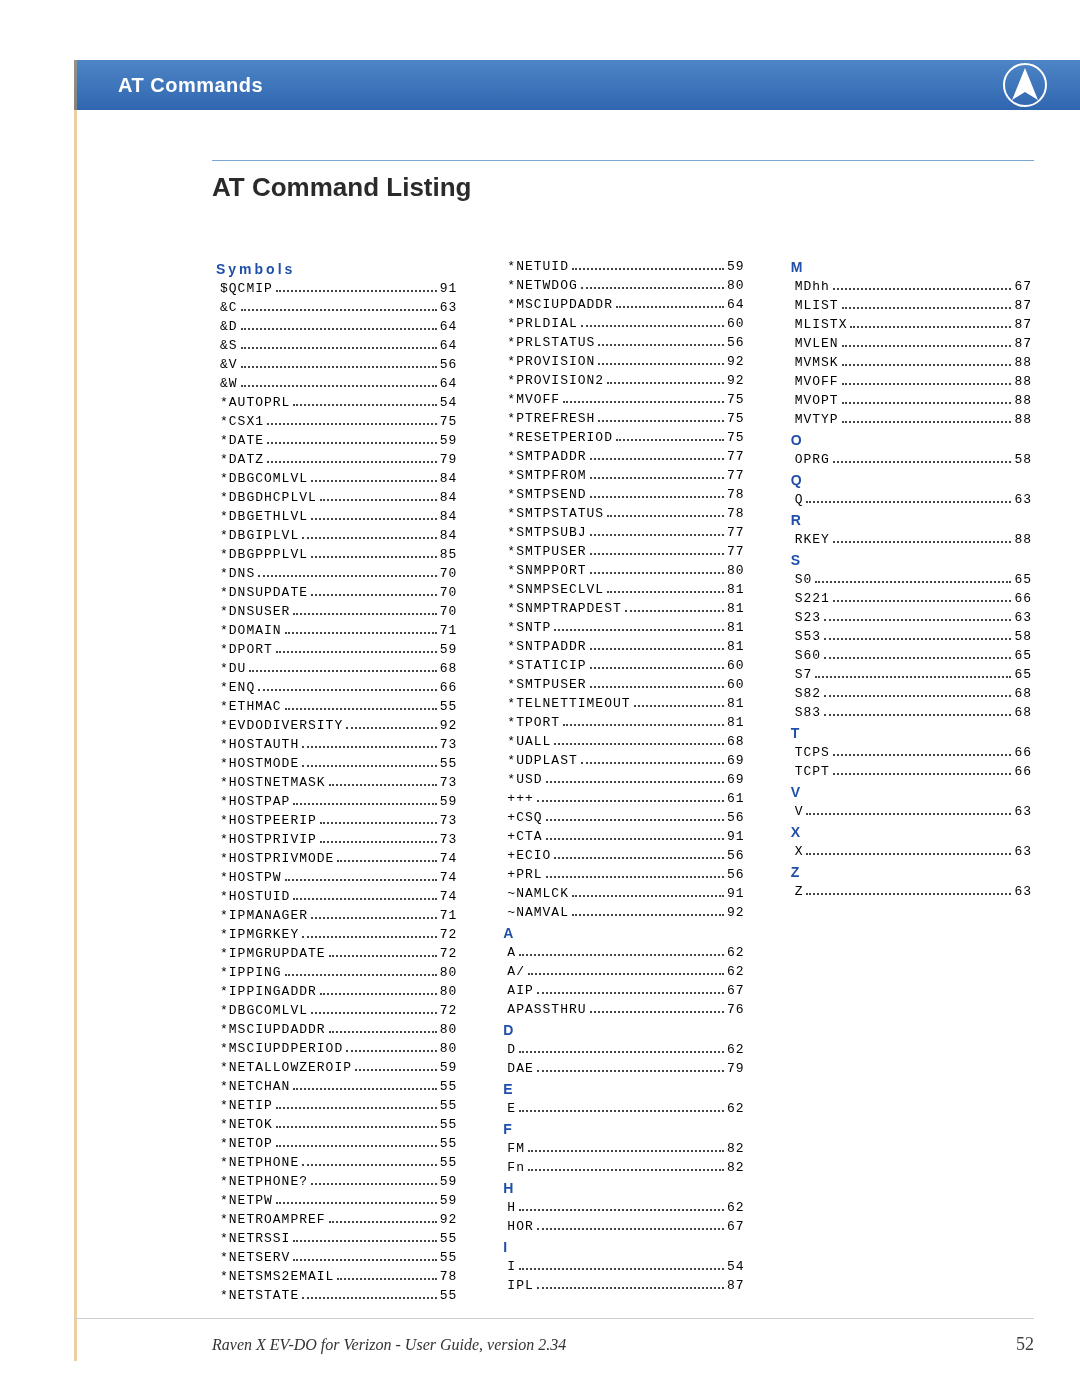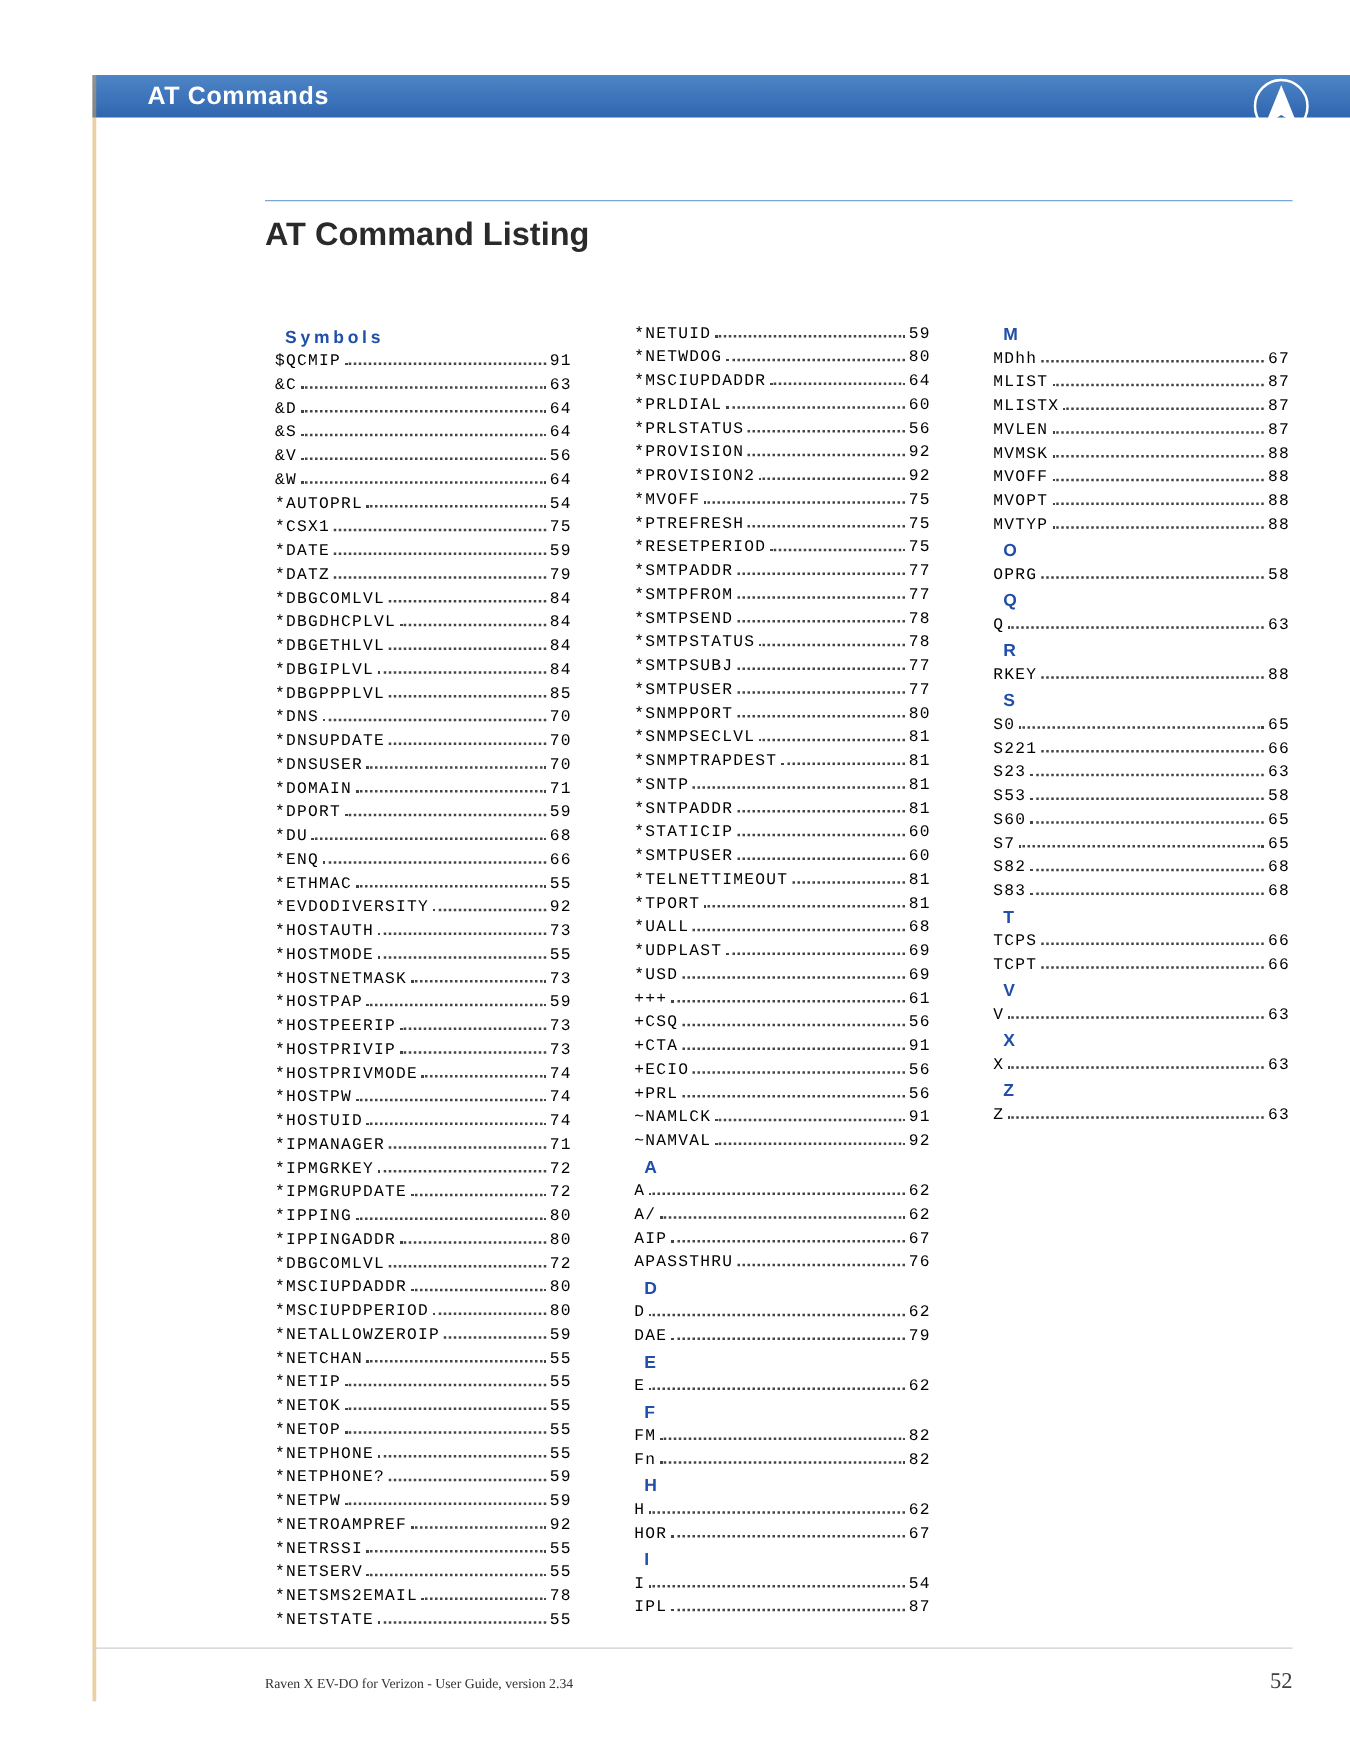--- a/index.html
+++ b/index.html
@@ -1,32 +1,32 @@
 <!DOCTYPE html>
 <html><head>
 <meta charset="utf-8">
 <style>
   html,body{margin:0;padding:0;background:#fff;color:#000;}
   body{width:1080px;height:1397px;position:relative;font-family:"Helvetica Neue",Arial,sans-serif;}
-  .topbar{position:absolute;left:74px;right:0;top:60px;height:34px;background:linear-gradient(#4e85c6,#2f66b0);display:flex;align-items:center;}
+  .topbar{position:absolute;left:74px;right:0;top:60px;height:50px;background:linear-gradient(#4e85c6,#2f66b0);display:flex;align-items:center;}
   .topbar .title{color:#fff;font-weight:600;font-size:20px;letter-spacing:.5px;padding-left:44px;}
   .logo{position:absolute;right:32px;top:62px;}
   .left-accent{position:absolute;left:74px;top:60px;bottom:36px;width:3px;background:#d7a24a;opacity:.5;}
   .rule-top{position:absolute;left:212px;right:46px;top:160px;height:1px;background:#7aa6d6;}
   .rule-bot{position:absolute;left:74px;right:46px;bottom:78px;height:1px;background:#cfcfcf;}
   .heading{position:absolute;left:212px;top:172px;font-size:26px;font-weight:700;color:#2a2a2a;}
   .cols{position:absolute;left:212px;right:48px;top:258px;bottom:90px;column-count:3;column-gap:42px;column-fill:auto;font-family:"Courier New",monospace;font-size:13px;line-height:18px;letter-spacing:1px;}
-  .section-head{color:#1f4fa8;font-family:"Helvetica Neue",Arial,sans-serif;font-weight:600;font-size:14px;letter-spacing:3px;margin:2px 16px;break-inside:avoid;}
+  .section-head{color:#1f4fa8;font-family:"Helvetica Neue",Arial,sans-serif;font-weight:600;font-size:14px;letter-spacing:3px;margin:2px 4px;break-inside:avoid;}
   .section-head.alpha{letter-spacing:1px;}
   .entry{display:flex;align-items:baseline;margin:0 0 1px 8px;white-space:nowrap;break-inside:avoid;}
   .entry .lbl{white-space:nowrap;}
   .leader{flex:1;border-bottom:2px dotted #444;margin:0 3px 3px 3px;min-width:6px;}
   .entry .pg{white-space:nowrap;}
   .footer{position:absolute;left:212px;right:46px;bottom:42px;display:flex;justify-content:space-between;align-items:baseline;}
-  .footer .ft{font-family:Georgia,'Times New Roman',serif;font-size:11px;color:#333;}
+  .footer .ft{font-style:italic;font-family:Georgia,'Times New Roman',serif;font-size:16px;color:#333;}
   .footer .pn{font-family:Georgia,'Times New Roman',serif;font-size:18px;color:#404040;font-weight:500;}
 </style>
 </head>
 <body>
 
 <div class="topbar">
   <div class="title">AT Commands</div>
 </div>
 
 <svg class="logo" width="46" height="46" viewBox="0 0 46 46">

